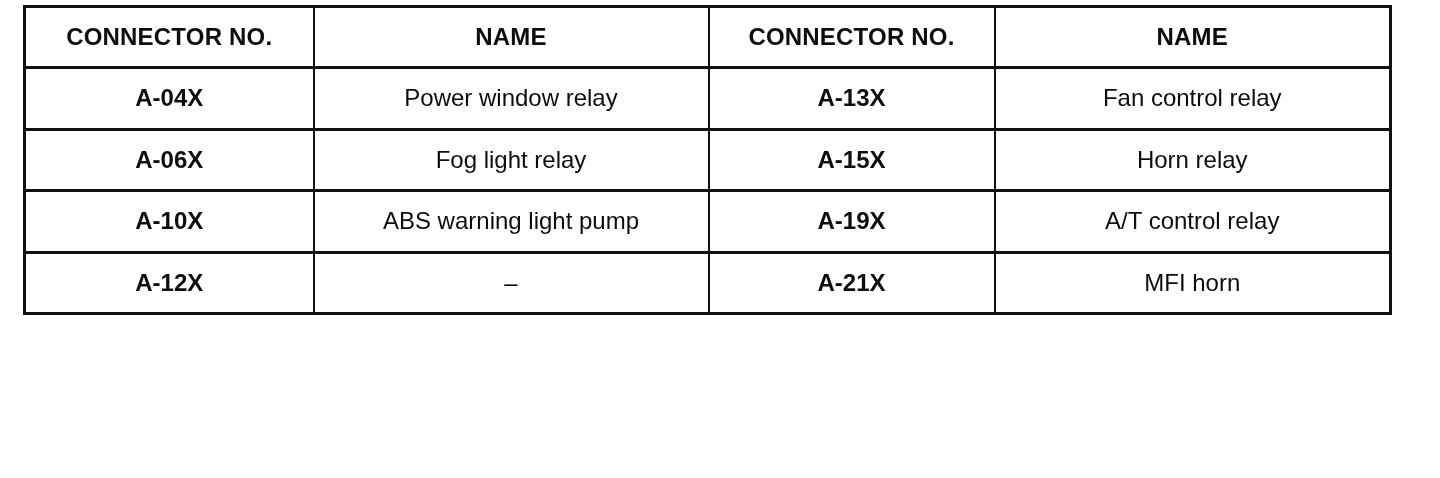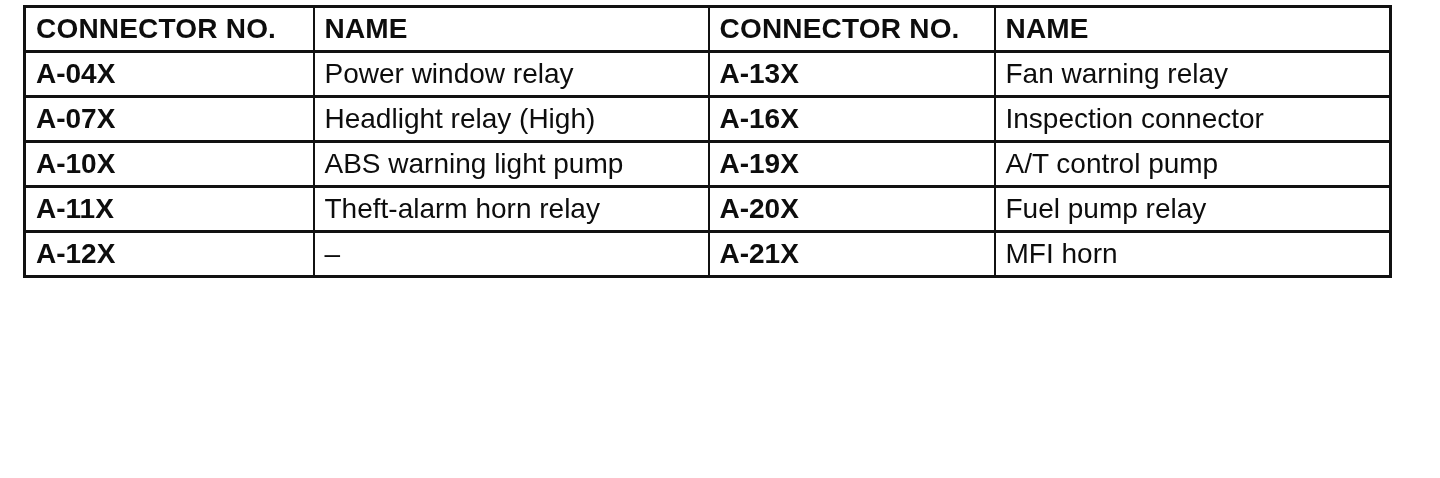--- a/index.html
+++ b/index.html
@@ -30,25 +30,25 @@
   .connector-table col.col-conn-right { width: 286px; }
   .connector-table col.col-name-right { width: 396px; }
   .connector-table tr {
     height: 45px;
   }
   .connector-table th,
   .connector-table td {
     border: 2px solid #111111;
     border-top-width: 3px;
     border-bottom-width: 3px;
-    padding: 0 10px;
+    padding: 16px 10px;
     vertical-align: middle;
-    text-align: left;
+    text-align: center;
     color: #0d0d0d;
-    font-size: 28px;
+    font-size: 24px;
     font-weight: 700;
     line-height: 1.1;
     white-space: nowrap;
     overflow: hidden;
   }
   .connector-table th {
     letter-spacing: 0.2px;
   }
   .connector-table td.cell-name {
     font-weight: 400;
@@ -71,39 +71,33 @@
         <th>NAME</th>
         <th>CONNECTOR NO.</th>
         <th>NAME</th>
       </tr>
     </thead>
     <tbody>
       <tr>
         <td class="cell-conn">A-04X</td>
         <td class="cell-name">Power window relay</td>
         <td class="cell-conn">A-13X</td>
-        <td class="cell-name">Fan warning relay</td>
+        <td class="cell-name">Fan control relay</td>
       </tr>
       <tr>
-        <td class="cell-conn">A-07X</td>
-        <td class="cell-name">Headlight relay (High)</td>
-        <td class="cell-conn">A-16X</td>
-        <td class="cell-name">Inspection connector</td>
+        <td class="cell-conn">A-06X</td>
+        <td class="cell-name">Fog light relay</td>
+        <td class="cell-conn">A-15X</td>
+        <td class="cell-name">Horn relay</td>
       </tr>
       <tr>
         <td class="cell-conn">A-10X</td>
         <td class="cell-name">ABS warning light pump</td>
         <td class="cell-conn">A-19X</td>
-        <td class="cell-name">A/T control pump</td>
-      </tr>
-      <tr>
-        <td class="cell-conn">A-11X</td>
-        <td class="cell-name">Theft-alarm horn relay</td>
-        <td class="cell-conn">A-20X</td>
-        <td class="cell-name">Fuel pump relay</td>
+        <td class="cell-name">A/T control relay</td>
       </tr>
       <tr>
         <td class="cell-conn">A-12X</td>
         <td class="cell-name">–</td>
         <td class="cell-conn">A-21X</td>
         <td class="cell-name">MFI horn</td>
       </tr>
     </tbody>
   </table>
 </div>

